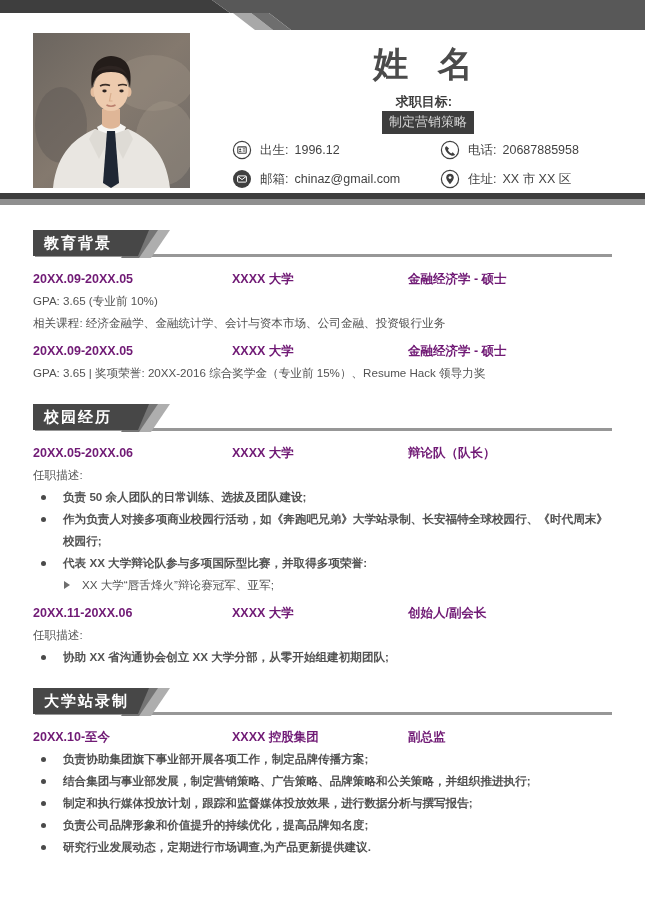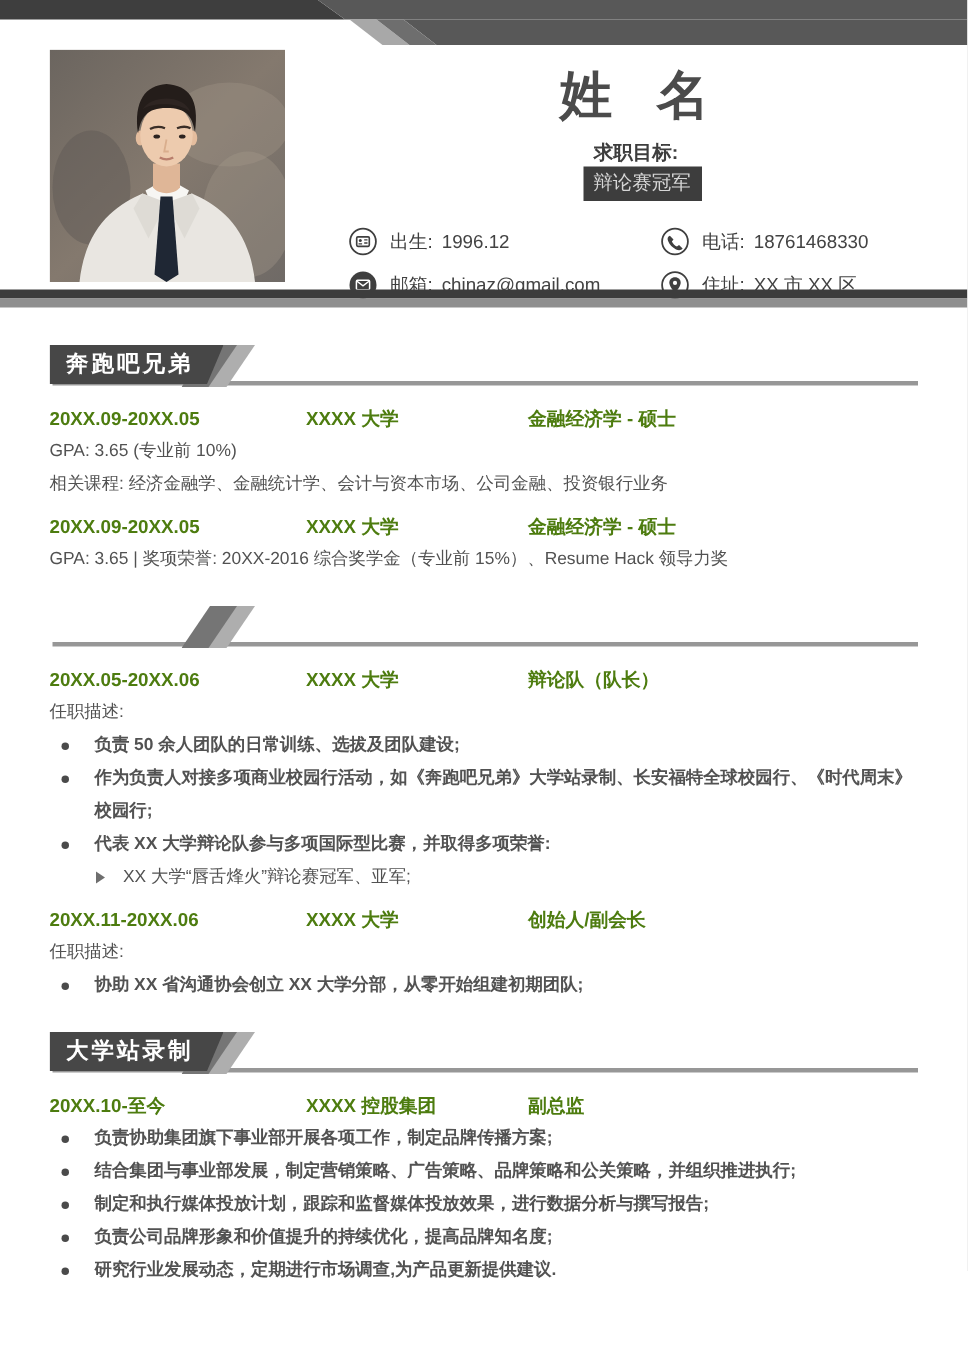--- a/index.html
+++ b/index.html
@@ -10,21 +10,21 @@
   .topbar{position:absolute;top:0;left:0;width:645px;height:30px;}
 
   
   .photo{position:absolute;left:33px;top:33px;width:157px;height:155px;overflow:hidden;}
   .header-right{position:absolute;left:232px;top:44px;width:392px;text-align:center;}
   .name{font-size:35px;font-weight:bold;color:#4b4b4b;letter-spacing:10px;line-height:40px;}
   .objective{margin-top:9px;display:flex;align-items:center;font-size:13px;flex-direction:column;}
   .objective .lab{font-weight:bold;color:#3d3d3d;margin-right:8px;}
   .objective .val{background:#3d3d3d;color:#d6d6d6;padding:2px 7px 3px;
                   font-family:"Liberation Serif","DejaVu Serif",serif;font-size:13px;}
-  .contacts{margin-top:17px;display:grid;grid-template-columns:208px 1fr;row-gap:9px;}
+  .contacts{margin-top:6px;display:grid;grid-template-columns:208px 1fr;row-gap:9px;}
   .contact{display:flex;align-items:center;font-size:12.5px;color:#3f3f3f;}
   .contact svg{flex:none;margin-right:8px;}
   .contact .lab{margin-right:6px;}
   .contact .val{color:#434343;}
 
   
   .sep-dark{position:absolute;top:193px;left:0;width:645px;height:6px;background:#3d3d3d;}
   .sep-gray{position:absolute;top:199px;left:0;width:645px;height:6px;background:#8f8f8f;}
 
   
@@ -38,21 +38,21 @@
                     clip-path:polygon(19px 0,37px 0,18px 100%,0 100%);}
   .sec-accent-mid{position:absolute;left:88px;top:0;width:48px;height:28px;background:#757575;
                   clip-path:polygon(19px 0,37px 0,18px 100%,0 100%);}
   .sec-label{position:absolute;left:0;top:0;height:26px;width:116px;background:#474747;
              clip-path:polygon(0 0,100% 0,calc(100% - 11px) 100%,0 100%);
              color:#ffffff;font-weight:bold;font-size:15px;line-height:26px;
              padding-left:11px;box-sizing:border-box;letter-spacing:2px;}
 
   .entry+.entry{margin-top:6px;}
   .entry-row{display:grid;grid-template-columns:171px 148px 1fr;align-items:baseline;
-             font-weight:bold;font-size:12.5px;color:#4d7c0f;line-height:22px;}
+             font-weight:bold;font-size:12.5px;color:#701a75;line-height:22px;gap:28px;}
   .line{margin:0;font-size:11.6px;line-height:22px;color:#525252;}
   .b{display:flex;padding-left:8px;font-size:11.6px;line-height:22px;color:#525252;}
   .b .dot{flex:none;width:5px;height:5px;border-radius:50%;background:#4a4a4a;margin:8.5px 17px 0 0;}
   .b .txt{flex:1;font-weight:bold;}
   .sb{display:flex;padding-left:31px;font-size:11.6px;line-height:22px;color:#525252;}
   .sb .arr{flex:none;width:0;height:0;border-left:6px solid #6e6e6e;
            border-top:4px solid transparent;border-bottom:4px solid transparent;margin:7px 12px 0 0;}
   .sb .txt{flex:1;}
 </style>
 </head>
@@ -98,42 +98,42 @@
       <ellipse cx="88.5" cy="58" rx="2.2" ry="1.4" fill="#2c2320"></ellipse>
       <path d="M78 60 l-1.5 8 l3 0" stroke="#d9ae8d" stroke-width="1.2" fill="none"></path>
       <path d="M73.5 72 q4.5 2.5 9 0" stroke="#b97f6d" stroke-width="1.6" fill="none"></path>
     </svg>
   </div>
 
   <div class="header-right">
     <div class="name">姓 名</div>
     <div class="objective">
       <span class="lab">求职目标:</span>
-      <span class="val">辩论赛冠军</span>
+      <span class="val">制定营销策略</span>
     </div>
     <div class="contacts">
 
       <div class="contact">
         <svg width="20" height="20" viewBox="0 0 20 20">
           <circle cx="10" cy="10" r="8.6" stroke="#3f3f3f" stroke-width="1.2" fill="none"></circle>
           <rect x="5.8" y="6.9" width="8.4" height="6.3" rx="0.8" stroke="#3f3f3f" stroke-width="1.1" fill="none"></rect>
           <circle cx="8.2" cy="9.4" r="1" fill="#3f3f3f"></circle>
           <path d="M10.8 8.9 h2.2 M10.8 11 h2.2 M7 11.6 h2.4" stroke="#3f3f3f" stroke-width="0.9" fill="none"></path>
         </svg>
         <span class="lab">出生:</span>
         <span class="val">1996.12</span>
       </div>
 
       <div class="contact">
         <svg width="20" height="20" viewBox="0 0 20 20">
           <circle cx="10" cy="10" r="8.6" stroke="#3f3f3f" stroke-width="1.2" fill="none"></circle>
           <path d="M6.6 6.2 l2.4 2.4 -1.1 1.4 c0.7 1.5 1.9 2.7 3.4 3.4 l1.4 -1.1 2.4 2.4 c-0.9 1.2 -2.6 1.5 -4.4 0.6 c-2.4 -1.2 -4.3 -3.1 -5.3 -5.6 c-0.7 -1.7 -0.3 -3 1.2 -3.5 Z" fill="#3f3f3f"></path>
         </svg>
         <span class="lab">电话:</span>
-        <span class="val">18761468330</span>
+        <span class="val">20687885958</span>
       </div>
 
       <div class="contact">
         <svg width="20" height="20" viewBox="0 0 20 20">
           <circle cx="10" cy="10" r="9" fill="#3f3f3f"></circle>
           <rect x="5.6" y="6.9" width="8.8" height="6.2" rx="0.7" stroke="#ffffff" stroke-width="1" fill="none"></rect>
           <polyline points="6,7.5 10,10.6 14,7.5" stroke="#ffffff" stroke-width="1" fill="none"></polyline>
         </svg>
         <span class="lab">邮箱:</span>
         <span class="val">chinaz@gmail.com</span>
@@ -155,21 +155,21 @@
   <div class="sep-dark"></div>
   <div class="sep-gray"></div>
 
   <div class="content">
 
     <div class="section">
       <div class="sec-head">
         <div class="sec-line"></div>
         <div class="sec-accent-light"></div>
         <div class="sec-accent-mid"></div>
-        <div class="sec-label">奔跑吧兄弟</div>
+        <div class="sec-label">教育背景</div>
       </div>
 
       <div class="entry">
         <div class="entry-row">
           <span>20XX.09-20XX.05</span>
           <span>XXXX 大学</span>
           <span>金融经济学 - 硕士</span>
         </div>
         <p class="line">GPA: 3.65 (专业前 10%)</p>
         <p class="line">相关课程: 经济金融学、金融统计学、会计与资本市场、公司金融、投资银行业务</p>
@@ -183,20 +183,21 @@
         </div>
         <p class="line">GPA: 3.65 | 奖项荣誉: 20XX-2016 综合奖学金（专业前 15%）、Resume Hack 领导力奖</p>
       </div>
     </div>
 
     <div class="section">
       <div class="sec-head">
         <div class="sec-line"></div>
         <div class="sec-accent-light"></div>
         <div class="sec-accent-mid"></div>
+        <div class="sec-label">校园经历</div>
       </div>
 
       <div class="entry">
         <div class="entry-row">
           <span>20XX.05-20XX.06</span>
           <span>XXXX 大学</span>
           <span>辩论队（队长）</span>
         </div>
         <p class="line">任职描述:</p>
         <div class="b">

